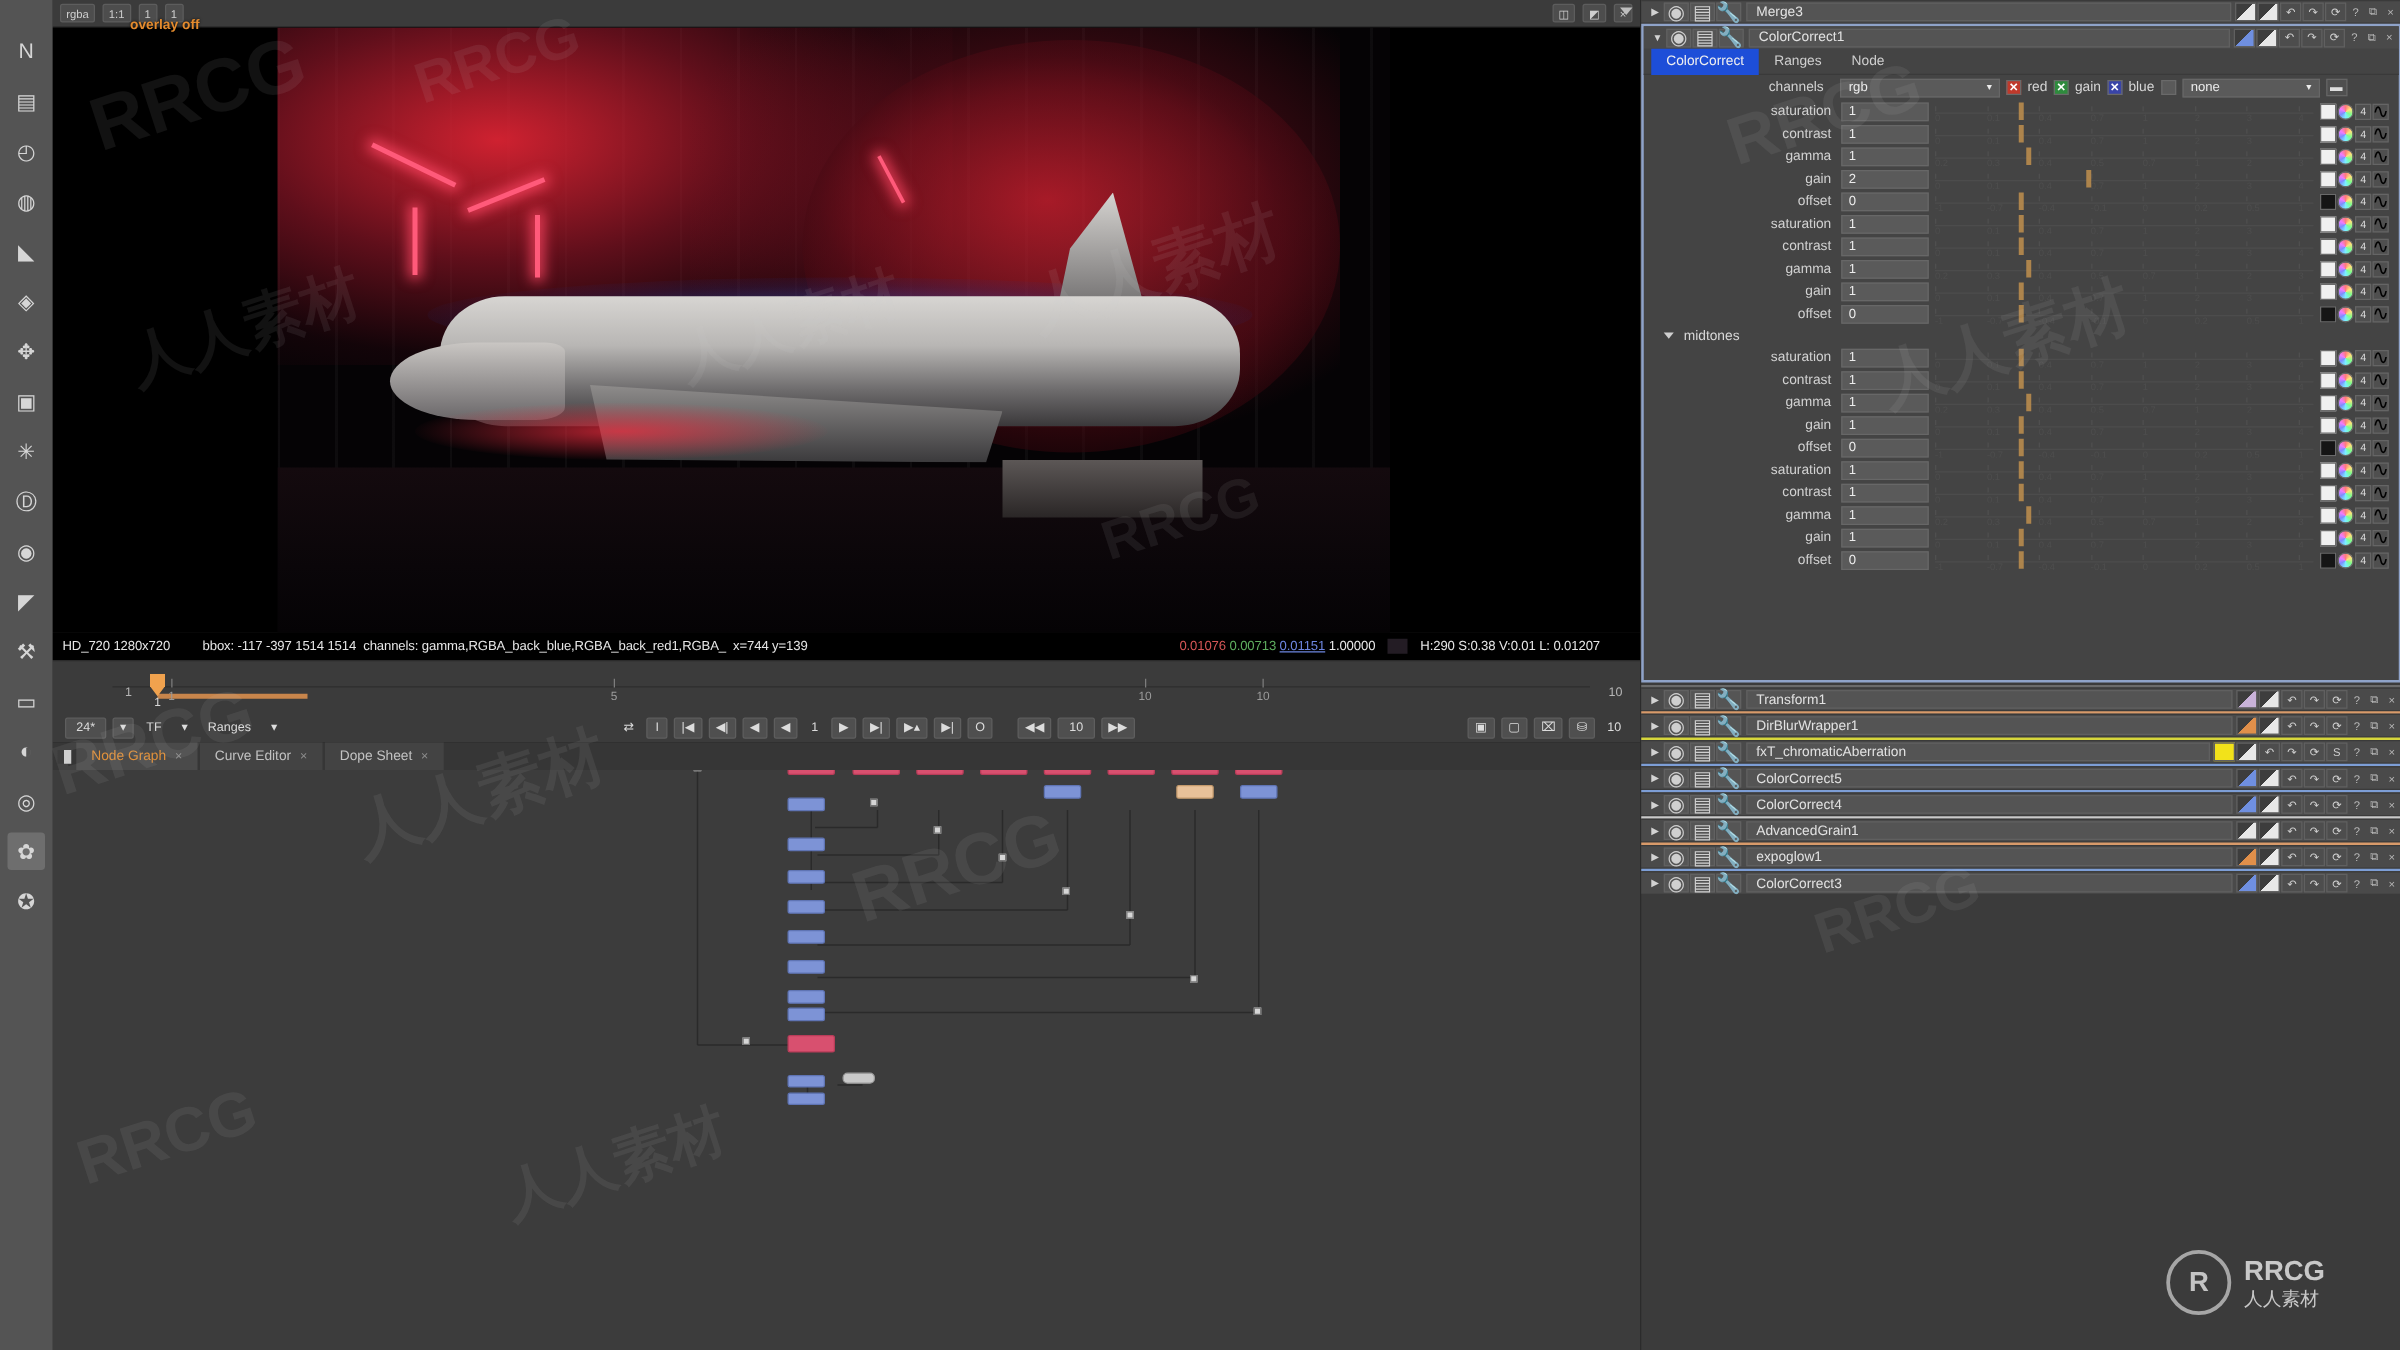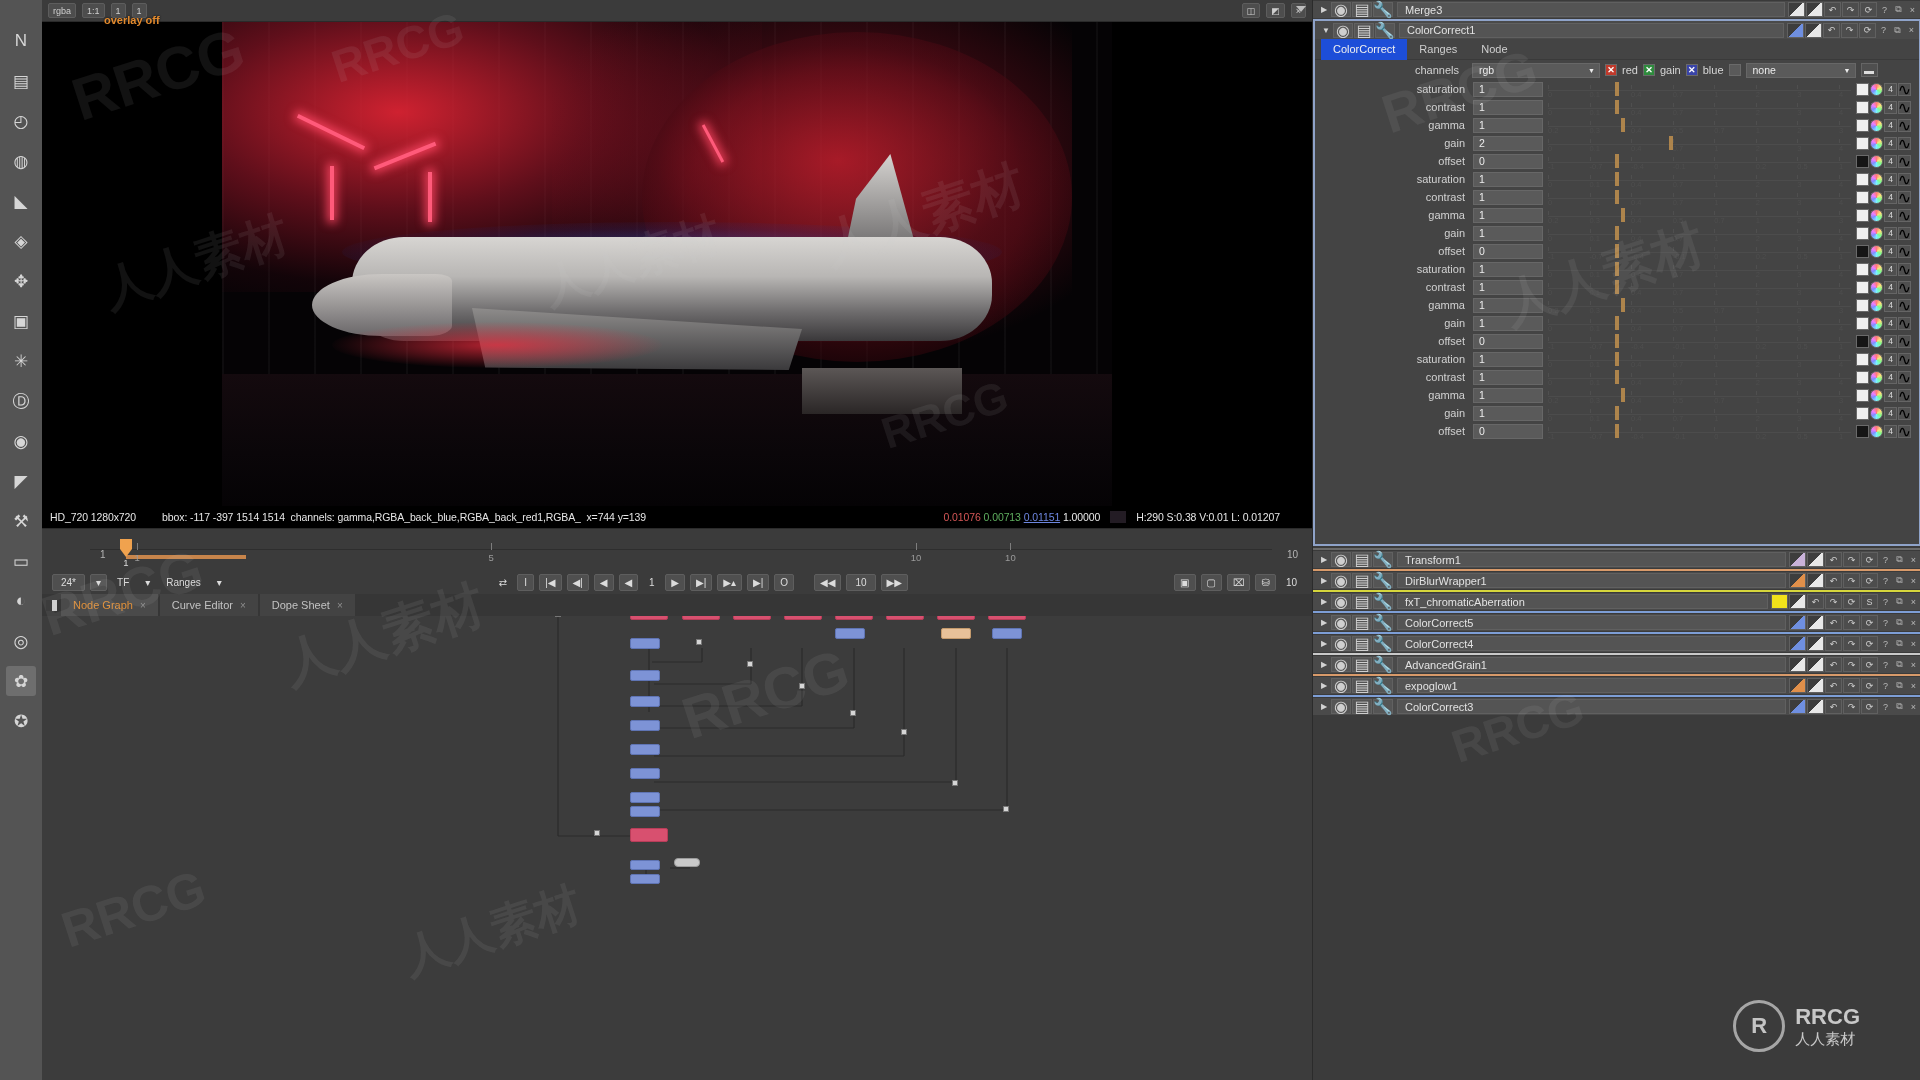--- a/index.html
+++ b/index.html
@@ -759,20 +759,24 @@
             <div class="stl" style="left: 96%;">1</div>
             <div class="knob" style="left: 22%;"></div>
           </div>
           <div class="pctl">
             <span class="pbox dark"></span>
             <span class="pwheel"></span>
             <span class="pnum">4</span>
             <span class="pcurve">∿</span>
           </div>
         </div>
+        <div class="grouphdr">
+          <span class="tri"></span>
+          <span>midtones</span>
+        </div>
         <div class="prow">
           <div class="plabel">saturation</div>
           <div class="pfield">1</div>
           <div class="pslider">
             <div class="axis"></div>
             <div class="st" style="left: 0%;"></div>
             <div class="stl" style="left: 0%;">0</div>
             <div class="st" style="left: 13.7143%;"></div>
             <div class="stl" style="left: 13.7143%;">0.1</div>
             <div class="st" style="left: 27.4286%;"></div>

